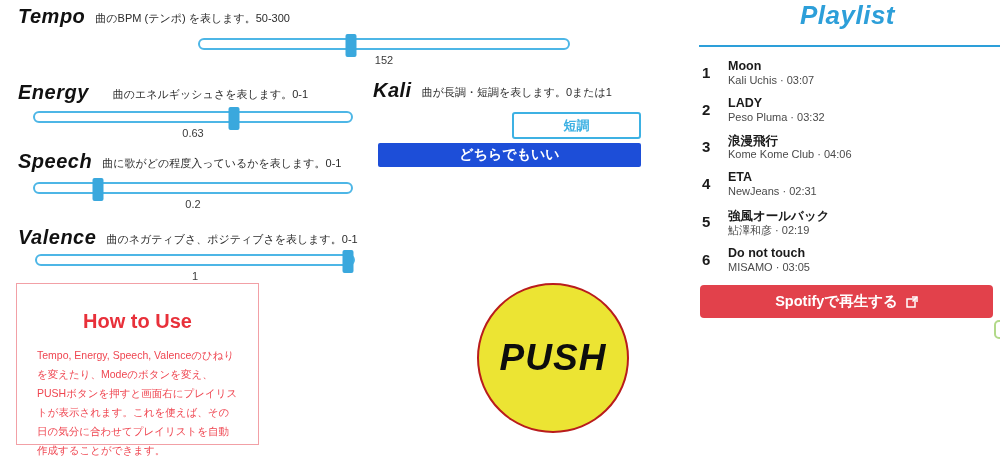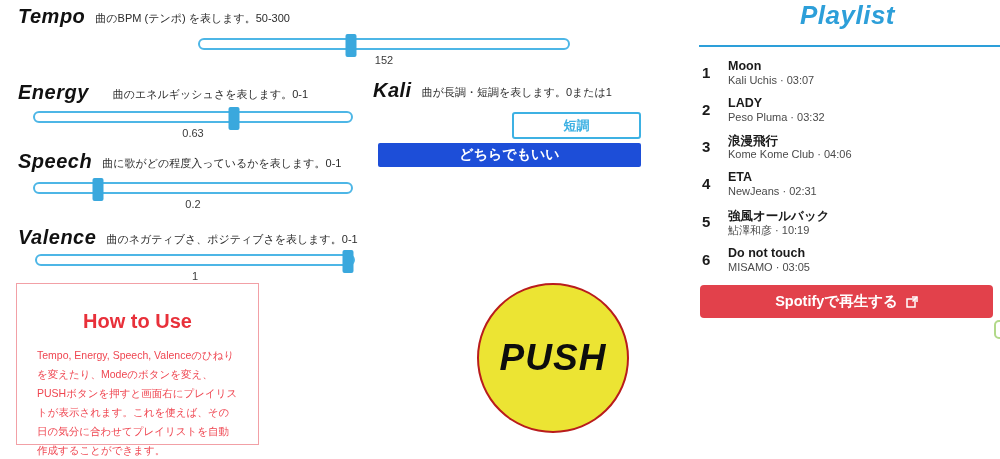--- a/index.html
+++ b/index.html
@@ -148,21 +148,21 @@
     <span class="pl-meta"><span>Kome Kome Club</span><span> · </span><span>04:06</span></span>
   </div>
   <div class="pl-item" style="top:170px;">
     <span class="pl-num">4</span>
     <span class="pl-song">ETA</span>
     <span class="pl-meta"><span>NewJeans</span><span> · </span><span>02:31</span></span>
   </div>
   <div class="pl-item" style="top:208px;">
     <span class="pl-num">5</span>
     <span class="pl-song">強風オールバック</span>
-    <span class="pl-meta"><span>鮎澤和彦</span><span> · </span><span>10:19</span></span>
+    <span class="pl-meta"><span>鮎澤和彦</span><span> · </span><span>02:19</span></span>
   </div>
   <div class="pl-item" style="top:246px;">
     <span class="pl-num">6</span>
     <span class="pl-song">Do not touch</span>
     <span class="pl-meta"><span>MISAMO</span><span> · </span><span>03:05</span></span>
   </div>
 
   <button class="spotify-btn">
     <span>Spotifyで再生する</span>
     <span class="ext-icon">

